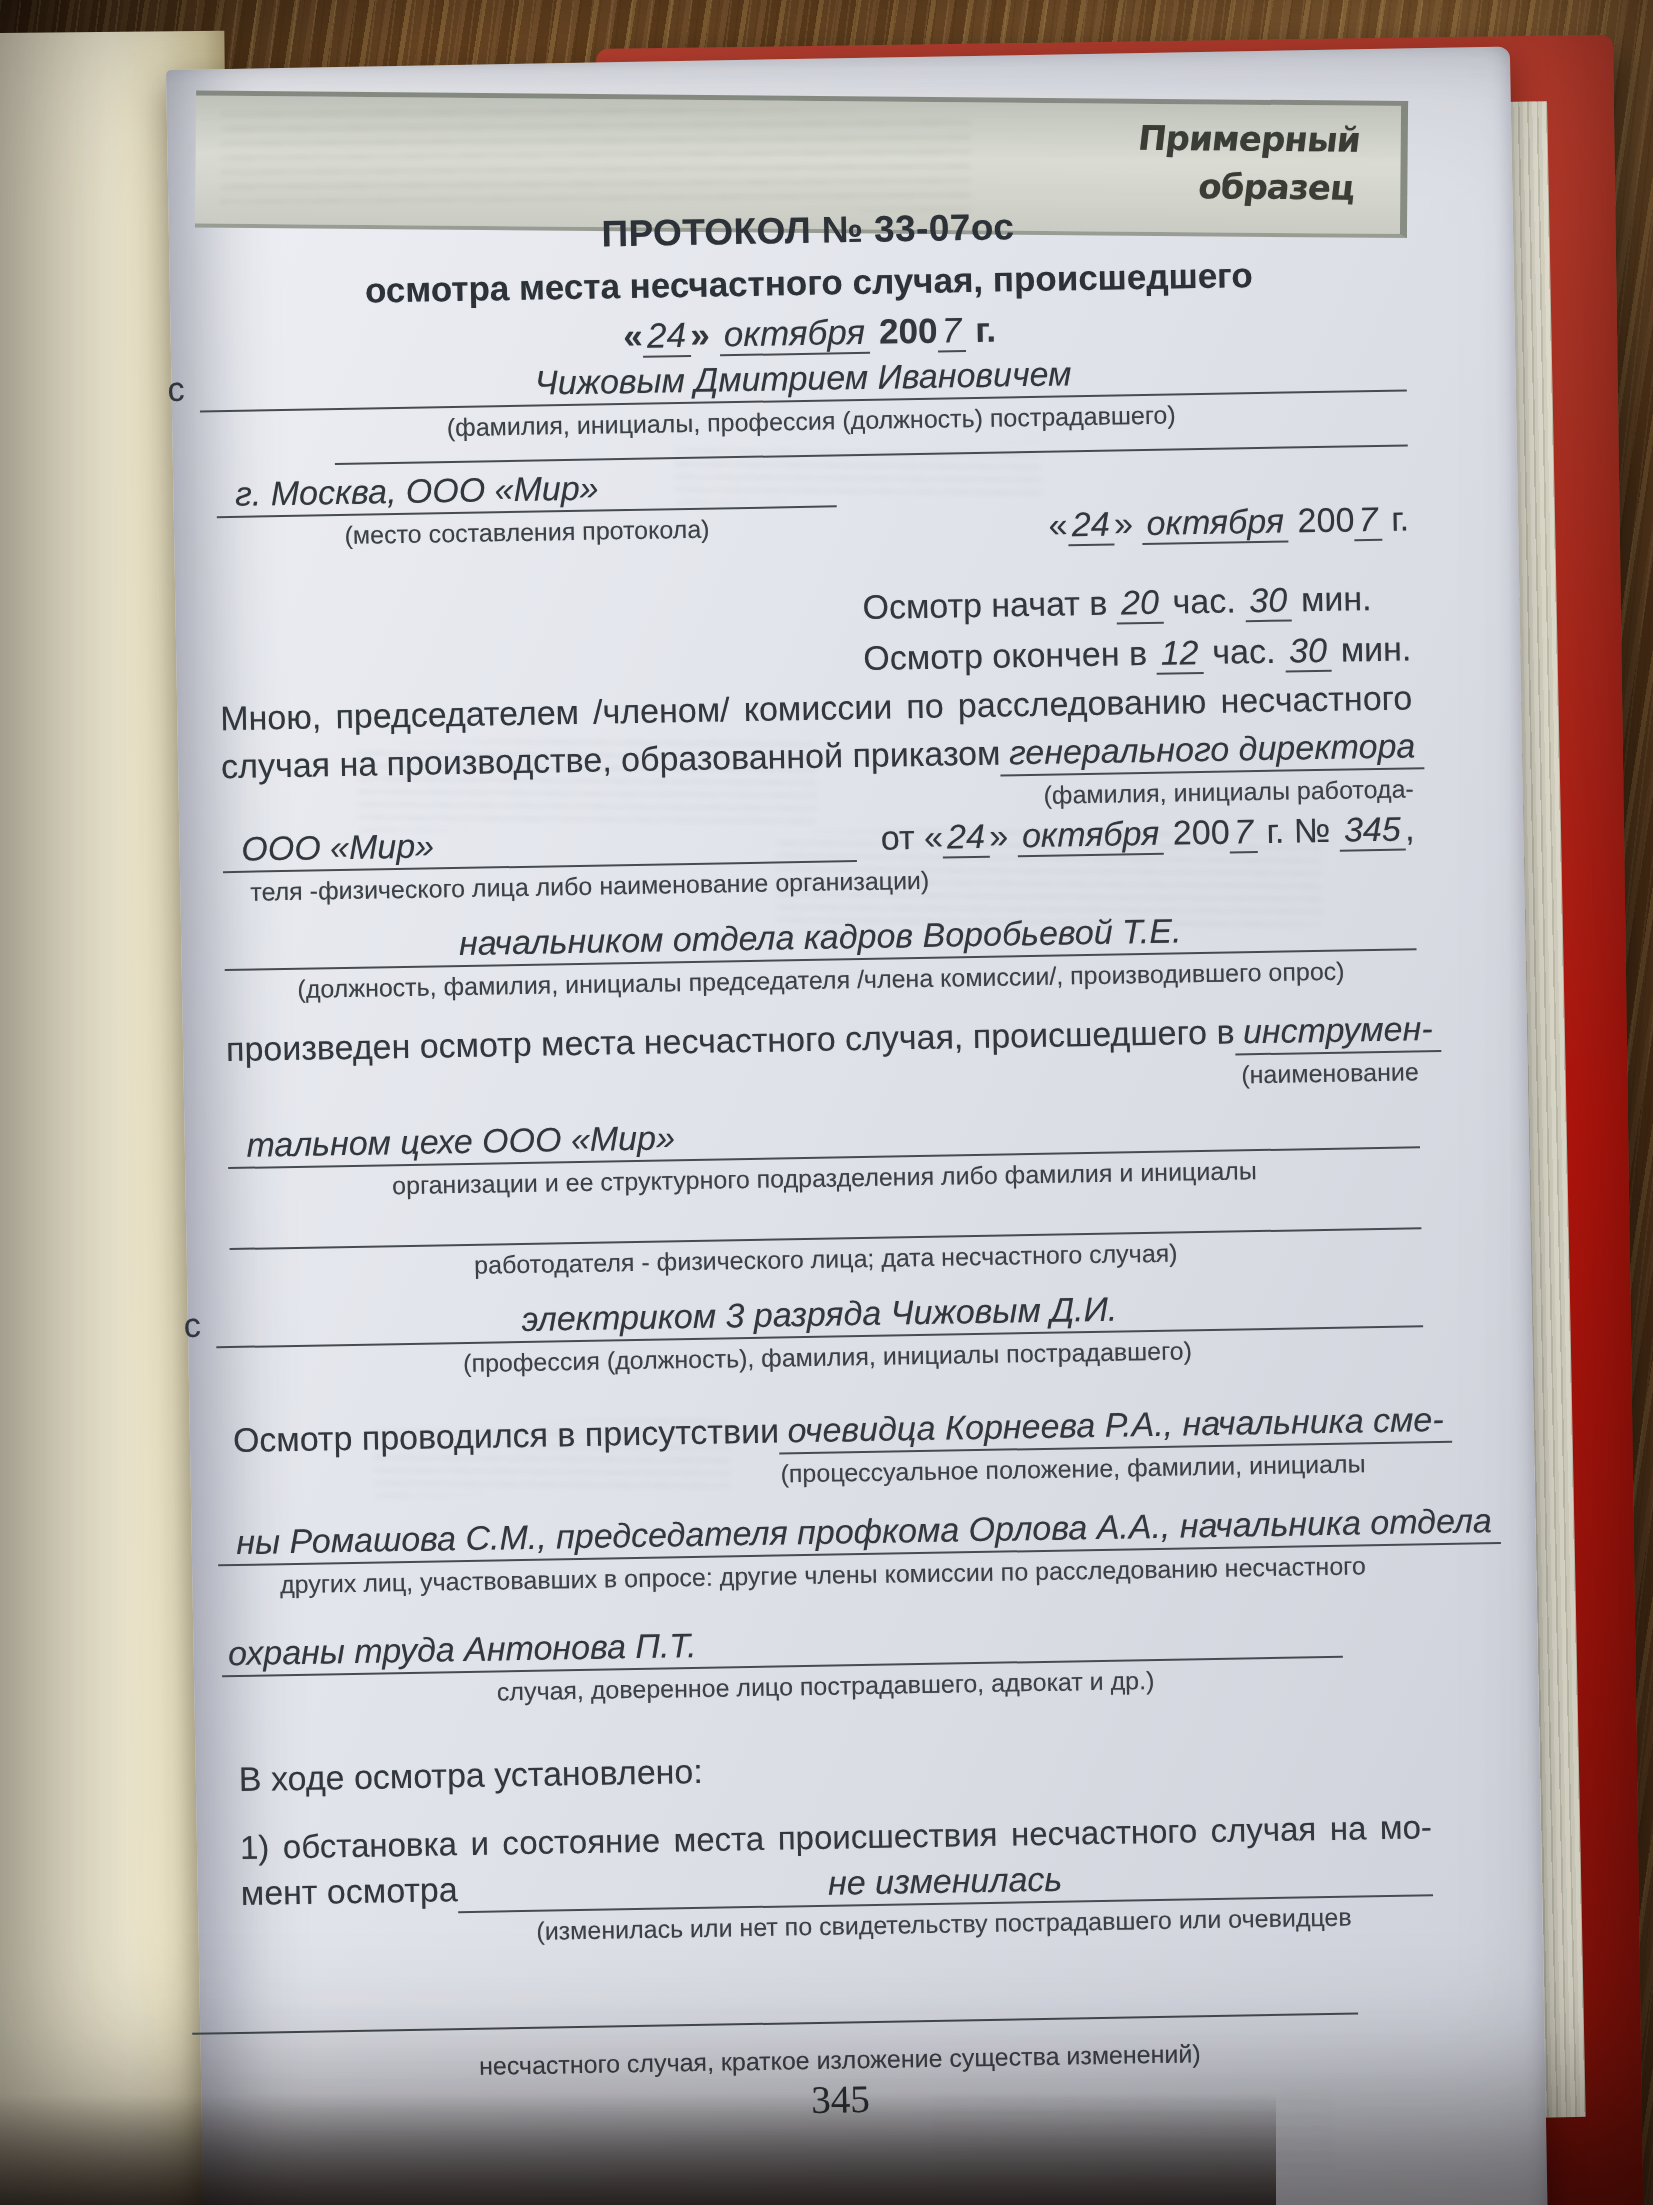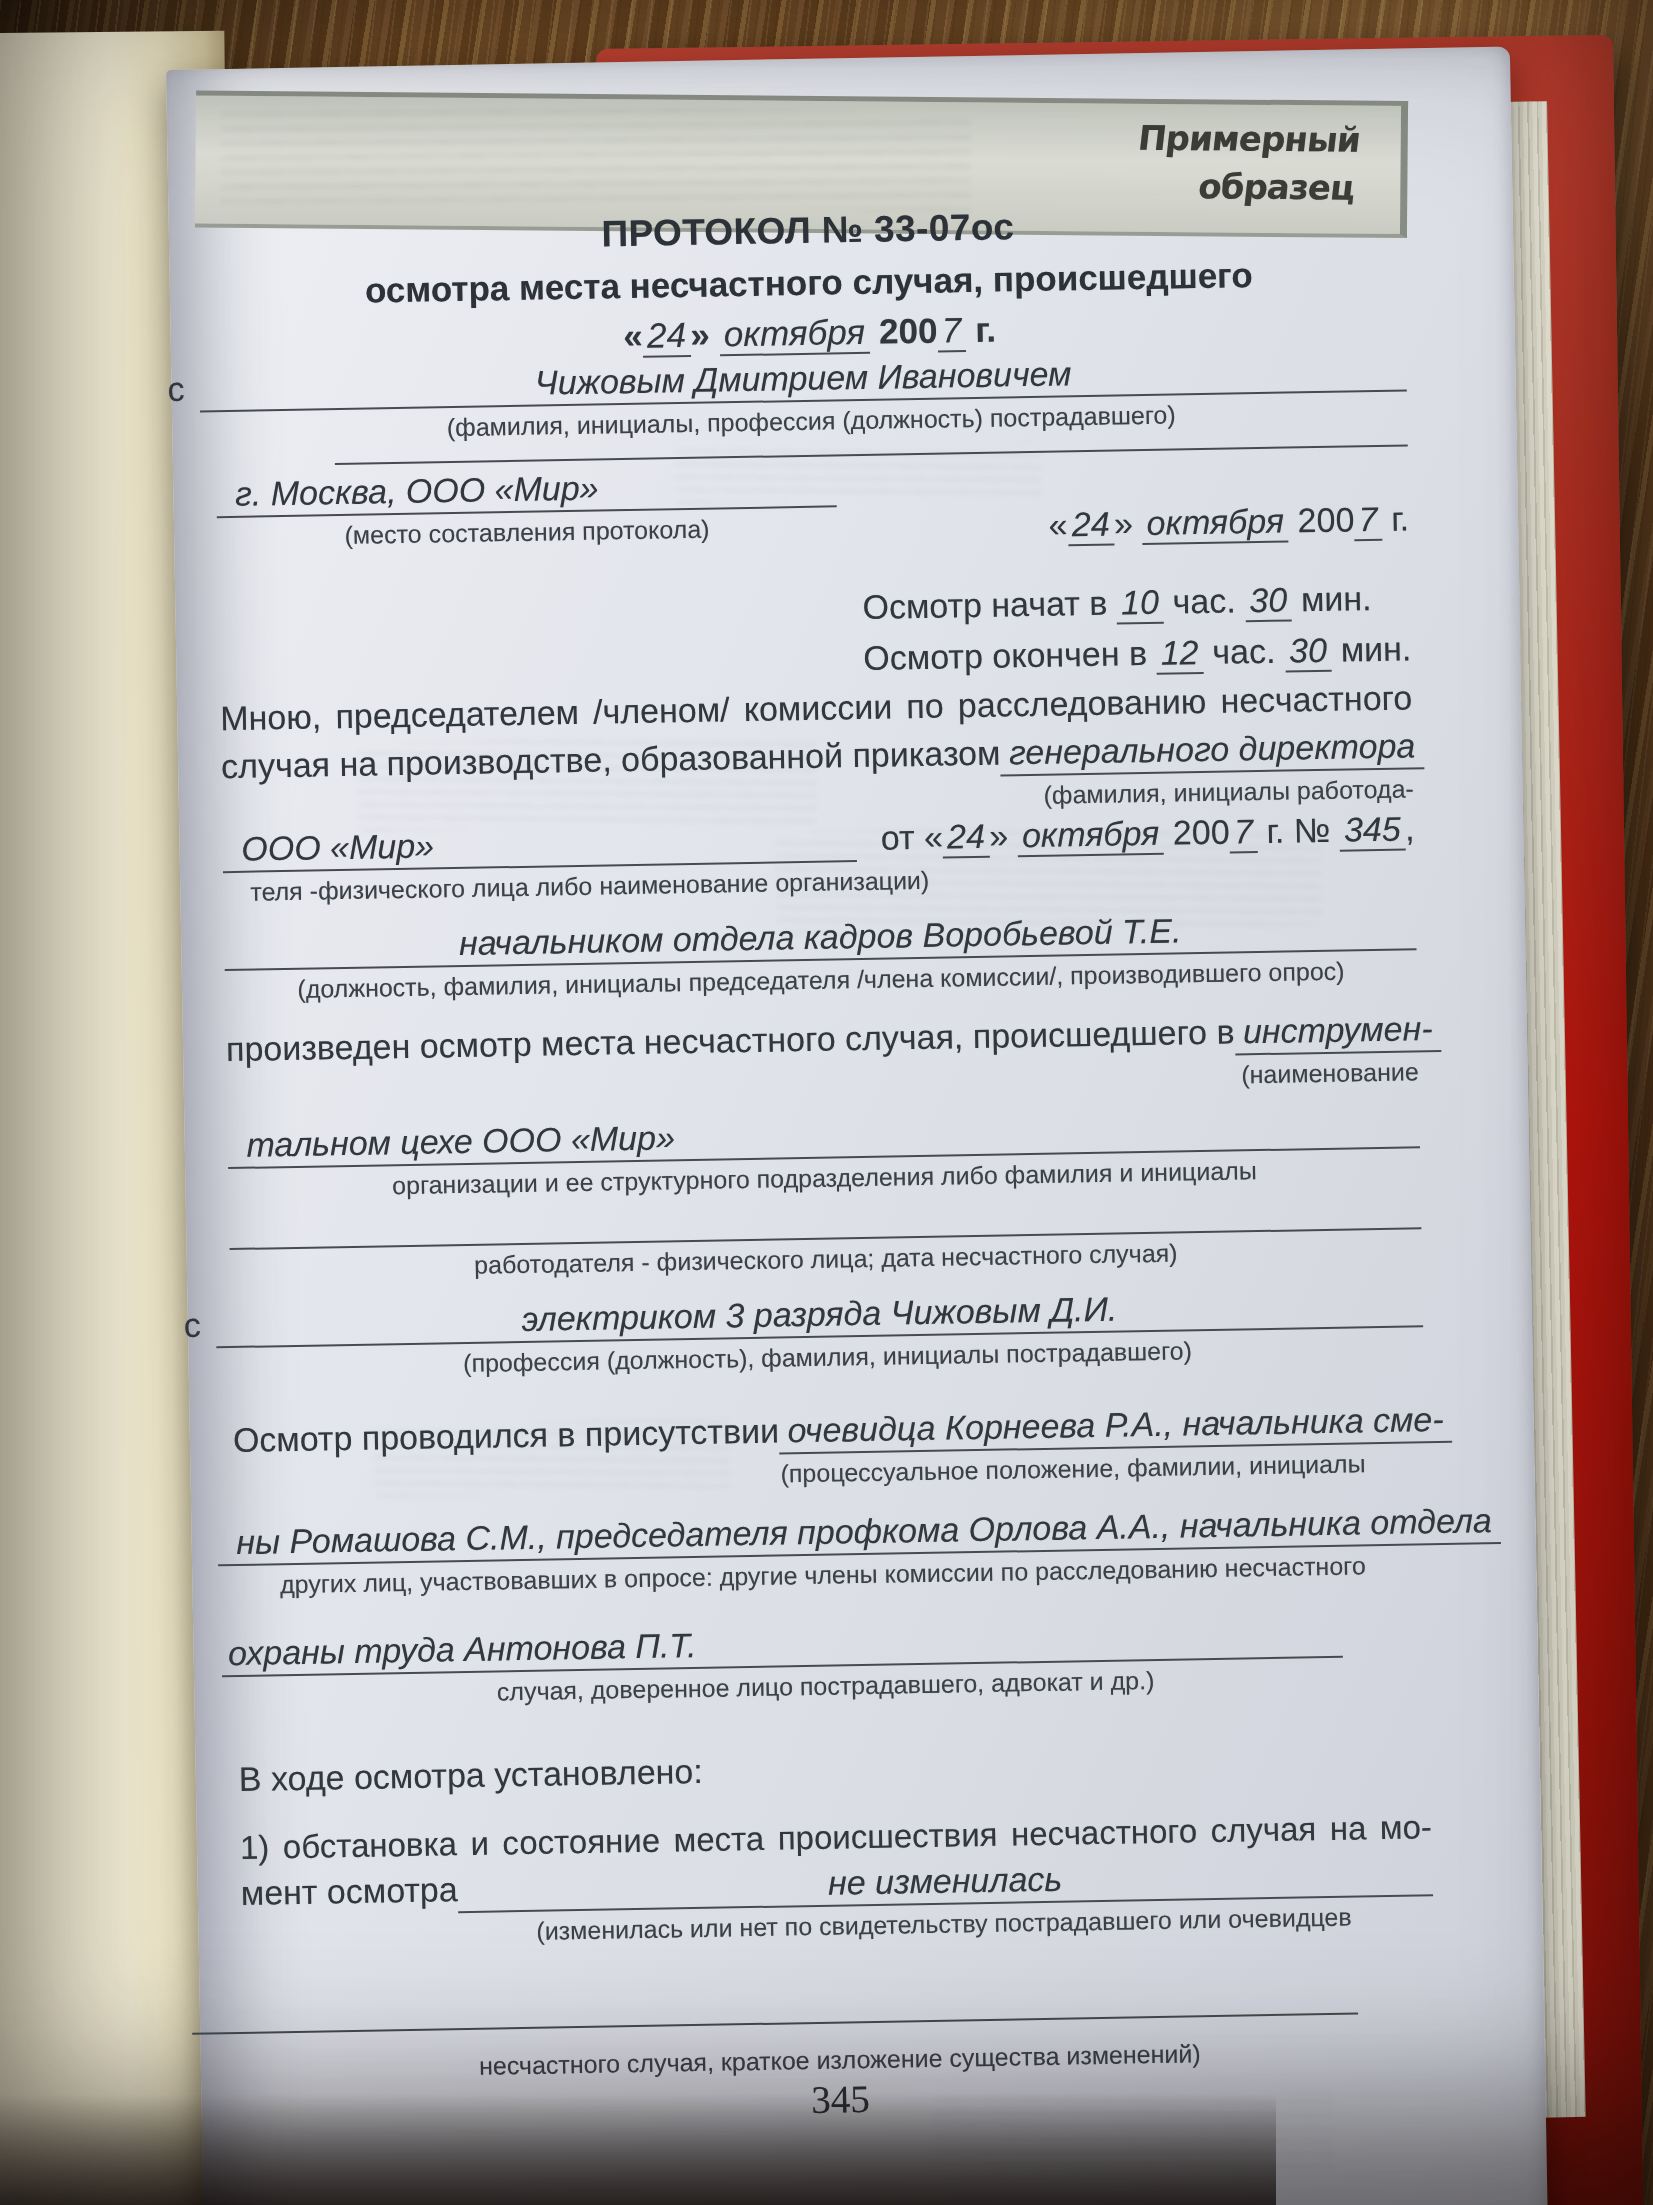--- a/index.html
+++ b/index.html
@@ -145,21 +145,21 @@
         <div class="line">
             <span class="fill left">г. Москва, ООО «Мир»</span>
           </div>
         <div class="cap c">(место составления протокола)</div>
       </div>
       <div class="dr nw"><span>«</span><span class="useg">24</span><span>»&nbsp;</span><span class="useg">октября</span><span>&nbsp;200</span><span class="useg">7</span><span>&nbsp;г.</span></div>
     </div>
 
     <div class="row r-times">
       <div class="blk">
-        <div class="nw"><span>Осмотр начат в&nbsp;</span><span class="useg">10</span><span>&nbsp;час.&nbsp;</span><span class="useg">30</span><span>&nbsp;мин.</span></div>
+        <div class="nw"><span>Осмотр начат в&nbsp;</span><span class="useg">20</span><span>&nbsp;час.&nbsp;</span><span class="useg">30</span><span>&nbsp;мин.</span></div>
         <div class="nw"><span>Осмотр окончен в&nbsp;</span><span class="useg">12</span><span>&nbsp;час.&nbsp;</span><span class="useg">30</span><span>&nbsp;мин.</span></div>
       </div>
     </div>
 
     <div class="row r-mnoyu">
       <div class="l1 jl">Мною, председателем /членом/ комиссии по расследованию несчастного</div>
       <div class="line">
           <span class="nw">случая на производстве, образованной приказом</span>
           <span class="fill">генерального директора</span>
         </div>

